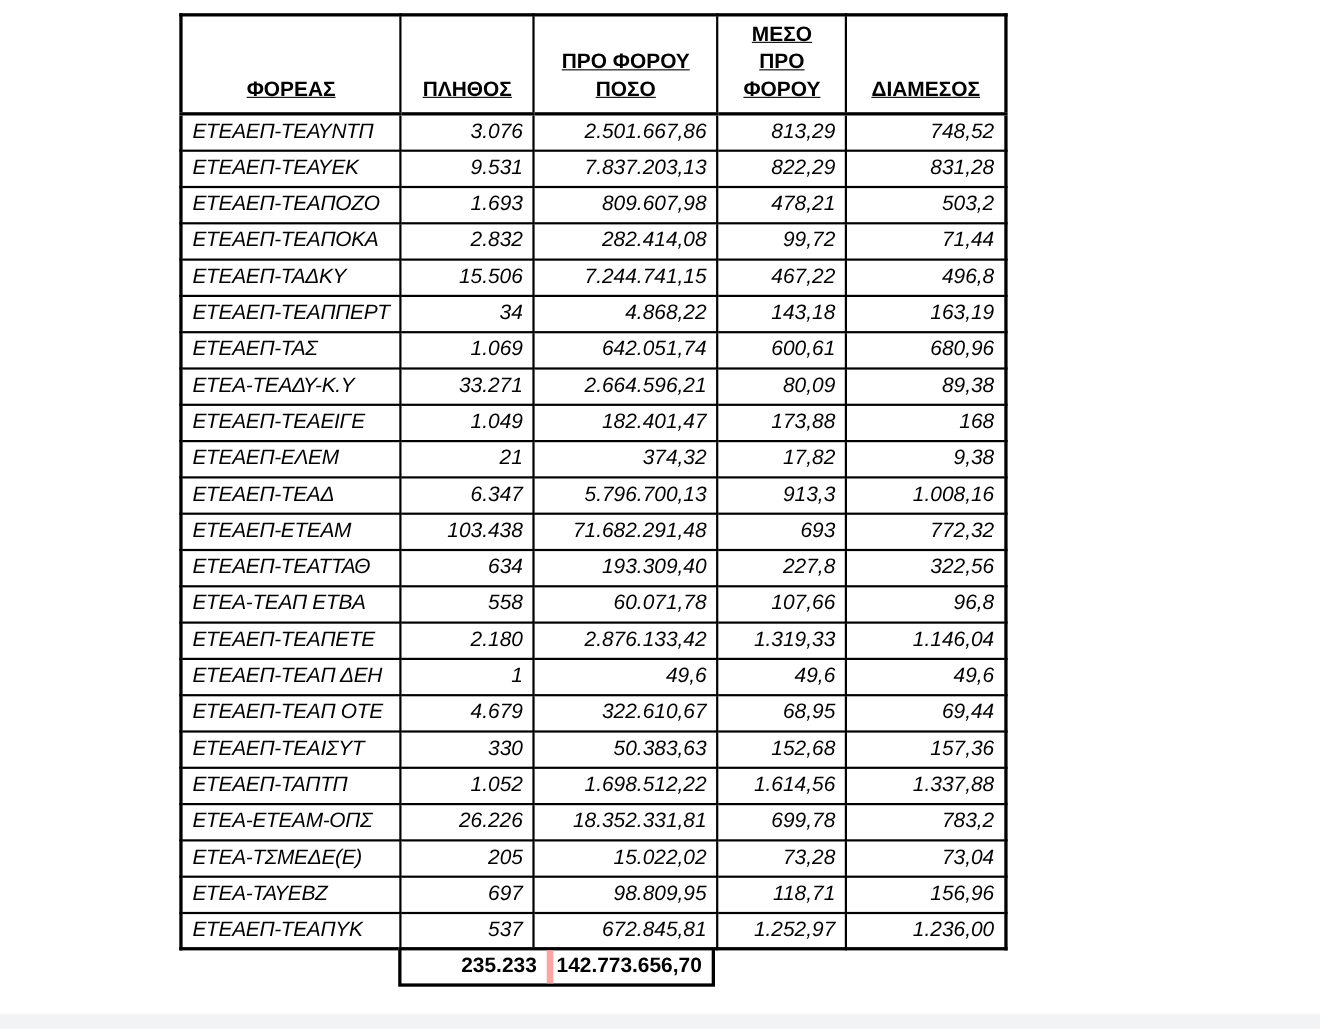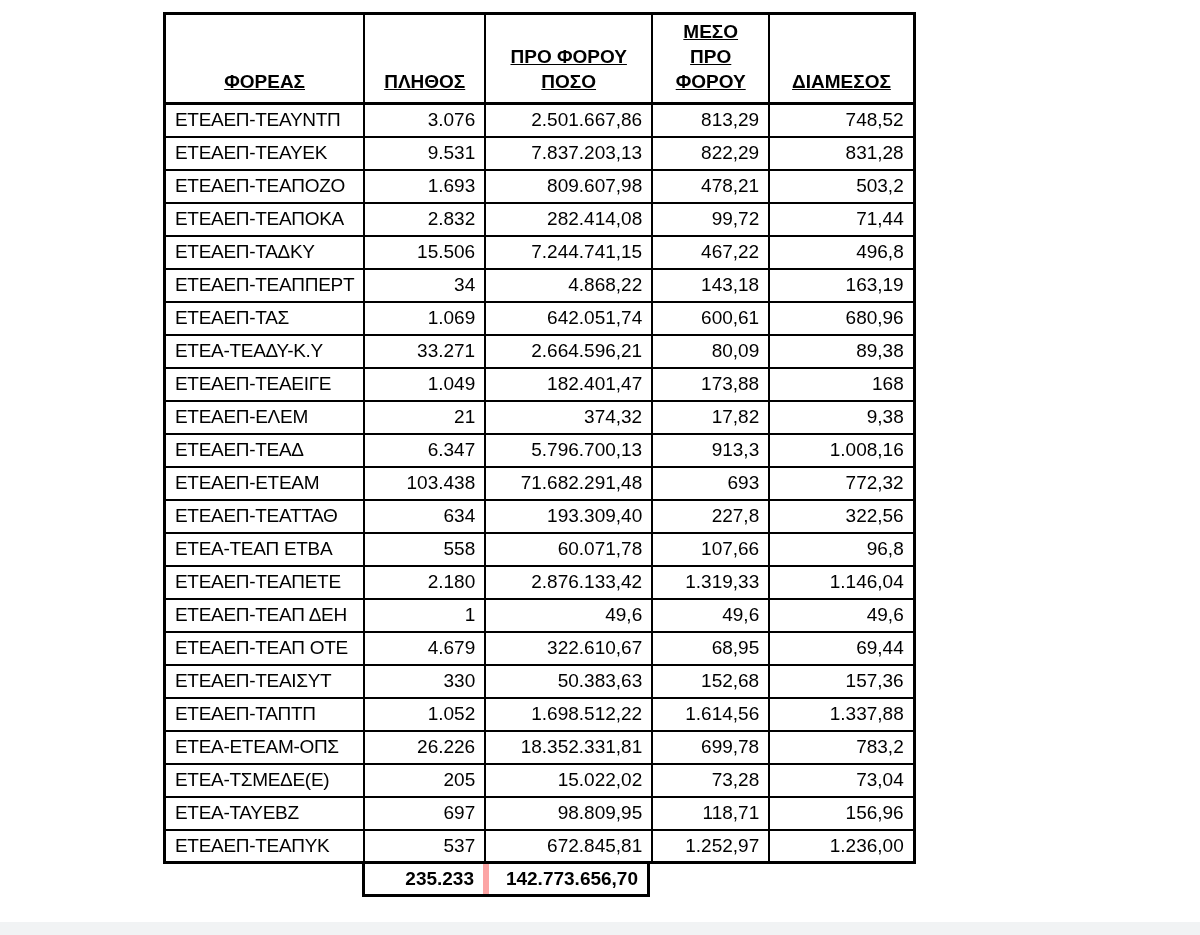--- a/index.html
+++ b/index.html
@@ -36,21 +36,21 @@
     border-bottom: 3px solid #000000;
     vertical-align: bottom;
     text-align: center;
     font-weight: bold;
     font-size: 19px;
     line-height: 1.32;
     padding: 4px 4px 8px 4px;
     white-space: pre-line;
     text-decoration: underline;
   }
-  tbody tr { height: 33px; }
+  tbody tr { height: 33px; font-style: italic; }
   tbody td {
     border: 2px solid #000000;
     font-size: 19px;
     padding: 0 9px;
     white-space: nowrap;
     overflow: hidden;
     vertical-align: middle;
   }
   td.c-label { text-align: left; letter-spacing: -0.3px; }
   td.c-num   { text-align: right; }
@@ -68,21 +68,21 @@
   .totals .t-cell {
     display: flex;
     align-items: center;
     justify-content: flex-end;
     box-sizing: border-box;
     font-weight: bold;
     font-size: 19px;
     padding-right: 9px;
     white-space: nowrap;
   }
-  .totals .t1 { width: 118px; }
+  .totals .t1 { width: 132px; }
   .totals .t2 { flex: 1; border-left: 6px solid #fca5a5; }
   .bottom-strip {
     position: absolute;
     left: 0;
     bottom: 0;
     width: 100%;
     height: 13px;
     background: #f1f3f4;
   }
 </style>

